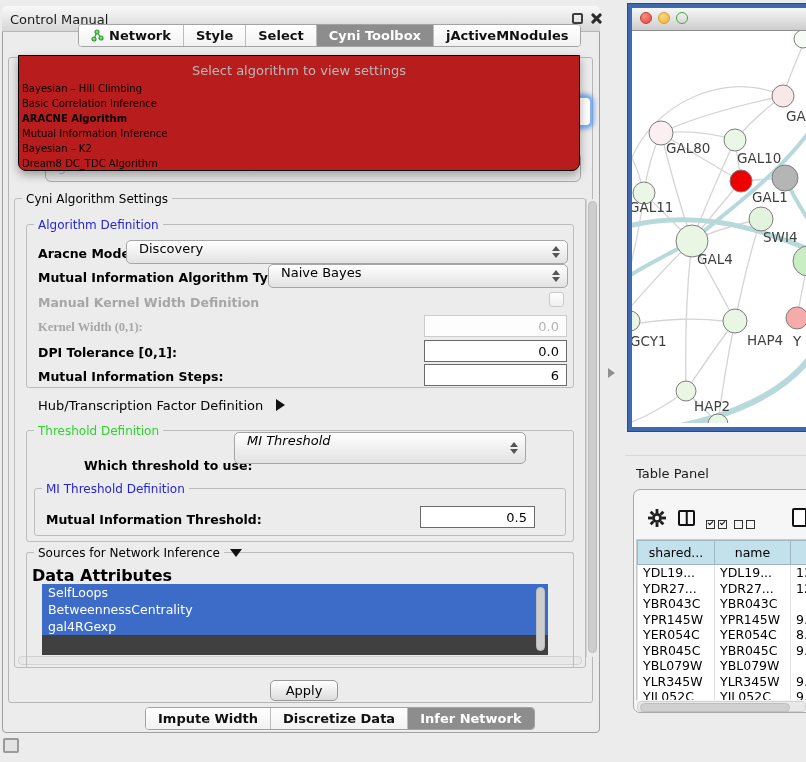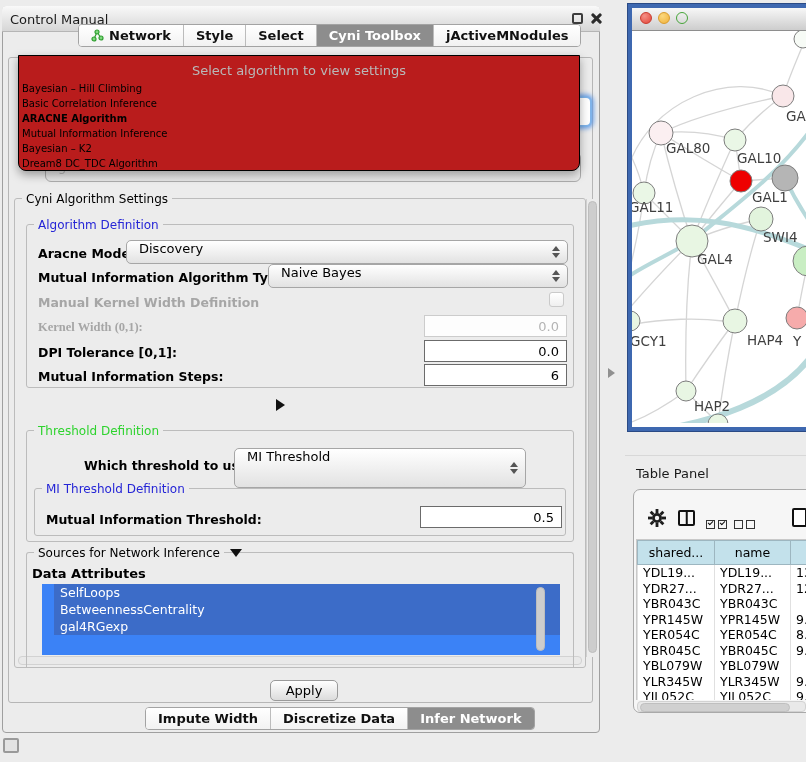--- a/index.html
+++ b/index.html
@@ -41,21 +41,21 @@
   .formlabel.disabled{color:#a6a6a6;}
   .combo{background:linear-gradient(#ffffff,#e2e2e2);border:1px solid #a6a6a6;border-radius:5px;font-size:13px;color:#000;display:flex;align-items:flex-start;padding:0 24px 0 12px;box-sizing:border-box;}
   .combo-arrows{position:absolute;right:8px;top:50%;transform:translateY(-50%);width:7px;height:12px;}
   .combo-arrows::before{content:"";position:absolute;left:0;top:0;border-left:4px solid transparent;border-right:4px solid transparent;border-bottom:5px solid #555;}
   .combo-arrows::after{content:"";position:absolute;left:0;bottom:0;border-left:4px solid transparent;border-right:4px solid transparent;border-top:5px solid #555;}
   .numfield{background:#fff;border:1px solid #6b6b6b;font-size:13px;color:#000;display:flex;align-items:center;justify-content:flex-end;padding:0 7px;box-sizing:border-box;}
   .numfield.disabled{border:1px solid #cccccc;color:#b4b4b4;background:#fdfdfd;}
   .cbx{width:15px;height:15px;border:1px solid #cacaca;border-radius:3px;background:linear-gradient(#fff,#efefef);box-sizing:border-box;}
   .tri-right{width:0;height:0;border-top:6px solid transparent;border-bottom:6px solid transparent;border-left:9px solid #111;display:inline-block;}
   .tri-down{width:0;height:0;border-left:6px solid transparent;border-right:6px solid transparent;border-top:8px solid #111;display:inline-block;}
-  .attr-list{background:#3b82f6;overflow:hidden;padding-left:12px;}
+  .attr-list{background:#404040;overflow:hidden;}
   .attr-item{height:17px;line-height:17px;background:#3c6cc8;color:#fff;font-size:12.5px;padding-left:6px;}
   .vscroll{background:#ececec;border-left:1px solid #d0d0d0;}
   .vthumb{position:absolute;left:1px;width:9px;background:#cdcdcd;border-radius:5px;border:1px solid #bdbdbd;box-sizing:border-box;}
   .hscroll{background:#e9e9e9;border:1px solid #d2d2d2;border-radius:4px;box-sizing:border-box;}
   .apply-btn{left:270px;top:680px;width:68px;height:21px;border:1px solid #9a9a9a;border-radius:5px;background:linear-gradient(#ffffff,#dcdcdc);font-size:13px;color:#000;display:flex;align-items:center;justify-content:center;font-family:inherit;}
   
   .net-frame{left:628px;top:4px;width:186px;height:427px;border:4px solid #3e68b0;box-sizing:border-box;background:#fff;box-shadow:0 0 0 1px #2a4a85;}
   .mac-titlebar{left:632px;top:8px;width:174px;height:23px;background:linear-gradient(#f7f7f7,#cdcdcd);border-bottom:1px solid #8e8e8e;box-sizing:border-box;}
   .light{width:12px;height:12px;border-radius:50%;box-sizing:border-box;}
   .net-content{left:632px;top:31px;width:174px;height:392px;background:#fff;overflow:hidden;}
@@ -172,42 +172,45 @@
   <span class="abs formlabel" style="left:38px;top:345px;">DPI Tolerance [0,1]:</span>
   <div class="abs numfield" style="left:424px;top:340px;width:143px;height:22px;">
     <span>0.0</span>
   </div>
 
   <span class="abs formlabel" style="left:38px;top:369px;">Mutual Information Steps:</span>
   <div class="abs numfield" style="left:424px;top:364px;width:143px;height:22px;">
     <span>6</span>
   </div>
 
+  <span class="abs" style="left:38px;top:398px;font-size:13px;color:#000;">
+    <span>Hub/Transcription Factor Definition</span>
+  </span>
   <span class="abs tri-right" style="left:276px;top:399px;"></span>
 
   <div class="abs group" style="left:26px;top:430px;width:548px;height:112px;"></div>
   <span class="abs group-label green" style="left:34px;top:424px;">Threshold Definition</span>
 
   <span class="abs formlabel" style="left:84px;top:458px;">Which threshold to use:</span>
-  <div class="abs combo" style="left:234px;top:448px;width:292px;height:40px;">
+  <div class="abs combo" style="left:234px;top:432px;width:292px;height:32px;font-style:italic;">
     <span>MI Threshold</span>
     <span class="combo-arrows"></span>
   </div>
 
   <div class="abs group" style="left:34px;top:488px;width:532px;height:48px;"></div>
   <span class="abs group-label blue" style="left:42px;top:482px;">MI Threshold Definition</span>
   <span class="abs formlabel" style="left:46px;top:512px;">Mutual Information Threshold:</span>
-  <div class="abs numfield" style="left:420px;top:506px;width:142px;height:22px;">
+  <div class="abs numfield" style="left:420px;top:506px;width:115px;height:22px;">
     <span>0.5</span>
   </div>
 
   <div class="abs group" style="left:26px;top:552px;width:548px;height:116px;border-bottom:none;border-radius:3px 3px 0 0;"></div>
   <span class="abs group-label" style="left:34px;top:546px;">Sources for Network Inference</span>
   <span class="abs tri-down" id="sourcesTri" style="top: 549px; left: 230px;"></span>
-  <span class="abs formlabel" style="left:32px;top:566px;font-size:13px;">Data Attributes</span>
+  <span class="abs formlabel" style="left:32px;top:566px;font-size:16px;">Data Attributes</span>
 
   <div class="abs attr-list" style="left:42px;top:584px;width:506px;height:71px;" id="attrList">
       <div class="attr-item" style="background: rgb(60, 108, 200);">SelfLoops</div>
       <div class="attr-item" style="background: rgb(60, 108, 200);">BetweennessCentrality</div>
       <div class="attr-item" style="background: rgb(60, 108, 200);">gal4RGexp</div>
     </div>
   <div class="abs vthumb" style="left:536px;top:587px;height:64px;"></div>
 
   <button class="abs apply-btn">Apply</button>
 

